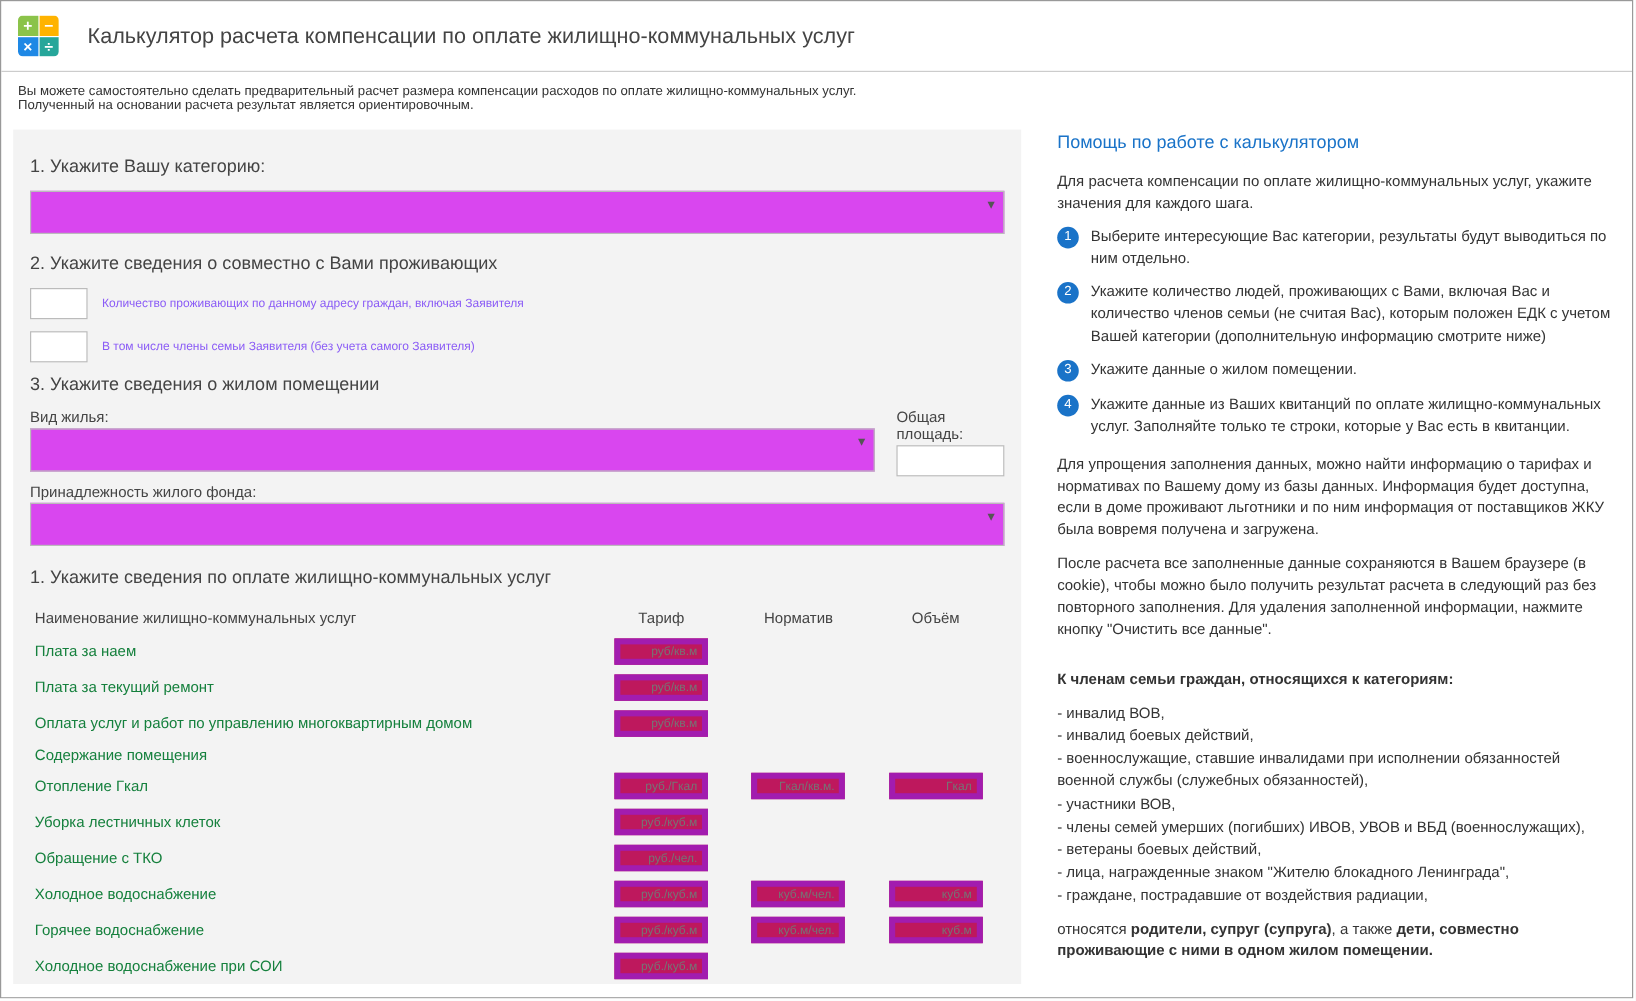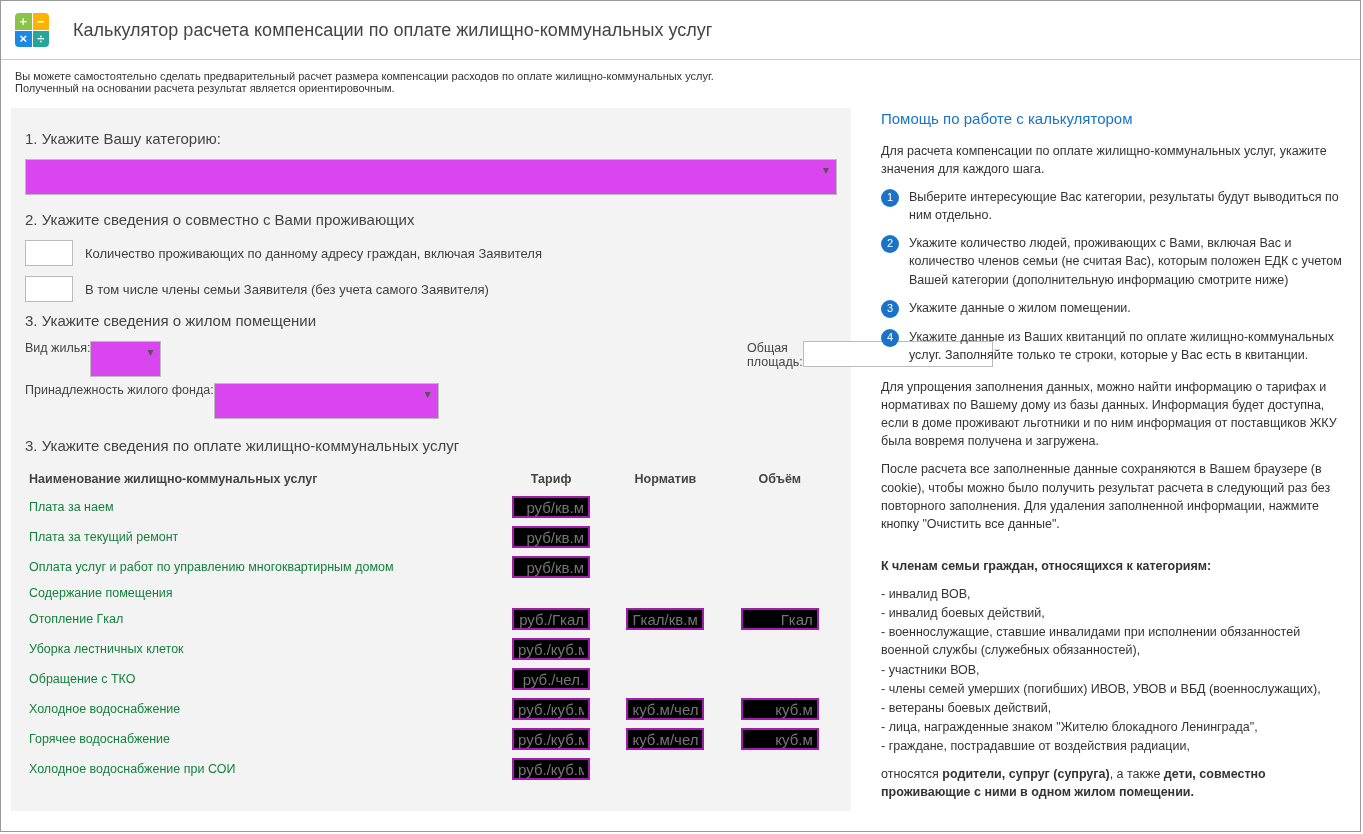--- a/index.html
+++ b/index.html
@@ -13,34 +13,34 @@
 .intro { padding: 10px 14px 14px 14px; font-size: 11px; color: #333; }
 .main { display: flex; padding: 0 10px; gap: 20px; }
 .left { flex: 0 0 840px; background: #f3f3f3; padding: 14px 14px 0 14px; }
 .right { flex: 1; padding: 0 6px 0 10px; font-size: 12.5px; line-height: 1.45; }
 .step-title { font-size: 15px; color: #444; margin: 8px 0 12px 0; }
 .select { width: 100%; height: 26px; border: 1px solid #bbb; background: #d946ef; padding: 17px 6px; font-size: 13px; appearance: none; position: relative; }
 .select-wrap { position: relative; margin-bottom: 16px; }
 .select-wrap::after { content: "▾"; position: absolute; right: 8px; top: 4px; font-size: 12px; color: #555; pointer-events: none; }
 .row-inline { display: flex; align-items: center; gap: 12px; margin-bottom: 10px; }
 .small-input { width: 48px; height: 26px; border: 1px solid #bbb; background: #fff; padding: 2px 4px; }
-.label-inline { color: #404040; font-size: 13px; }
+.label-inline { color: #8b5cf6; font-size: 10px; }
 .housing-row { display: flex; gap: 18px; margin-bottom: 6px; }
-.housing-col { display: flex; flex-direction: row; }
+.housing-col { display: flex; flex-direction: column; }
 .housing-col.grow { flex: 1; }
 .field-label { font-size: 12.5px; color: #444; margin-bottom: 2px; }
 .txt-input { height: 26px; border: 1px solid #bbb; background: #fff; padding: 2px 6px; font-size: 13px; }
 .link { color: #1a73c8; text-decoration: underline dotted; font-size: 12.5px; cursor: pointer; display: inline-flex; align-items: center; gap: 8px; margin-bottom: 14px; }
 .chev { color: #1a73c8; font-size: 11px; }
 table.svc { width: 100%; border-collapse: collapse; font-size: 12.5px; }
-table.svc th { font-weight: bold; color: #444; padding: 6px 4px; text-align: center; }
+table.svc th { font-weight: normal; color: #444; padding: 6px 4px; text-align: center; }
 table.svc th:first-child { text-align: left; }
 table.svc td { padding: 4px 4px; vertical-align: middle; }
 table.svc td:first-child { color: #15803d; width: 410px; }
-.cell-input { width: 78px; height: 22px; border: 2px solid #a21caf; background: #000000; font-size: 15px; color: #bbb; text-align: right; padding: 2px 4px; }
+.cell-input { width: 78px; height: 22px; border: 5px solid #a21caf; background: #be185d; font-size: 10px; color: #bbb; text-align: right; padding: 2px 4px; }
 .help-title { color: #1a73c8; font-size: 15px; margin-bottom: 12px; }
 .right p { margin-bottom: 10px; }
 .steps { list-style: none; margin-bottom: 14px; }
 .steps li { display: flex; gap: 10px; margin-bottom: 10px; align-items: flex-start; }
 .badge { width: 18px; height: 18px; border-radius: 50%; background: #1a73c8; color: #fff; font-size: 11px; display: flex; align-items: center; justify-content: center; flex-shrink: 0; margin-top: 1px; }
 .bold { font-weight: bold; }
 .cat-list { margin-bottom: 10px; }
 .cat-list div { margin-bottom: 1px; }
 </style>
 </head>
@@ -98,21 +98,21 @@
         <div class="housing-col grow">
           <span class="field-label">Принадлежность жилого фонда:</span>
           <div class="select-wrap" style="margin-bottom:0">
             <select class="select">
               <option>Государственный жилищный фонд</option>
             </select>
           </div>
         </div>
       </div>
 
-      <div class="step-title">3. Укажите сведения по оплате жилищно-коммунальных услуг</div>
+      <div class="step-title">1. Укажите сведения по оплате жилищно-коммунальных услуг</div>
 
       <table class="svc">
         <thead>
           <tr>
             <th>Наименование жилищно-коммунальных услуг</th>
             <th style="width:100px">Тариф</th>
             <th style="width:100px">Норматив</th>
             <th style="width:100px">Объём</th>
           </tr>
         </thead>

